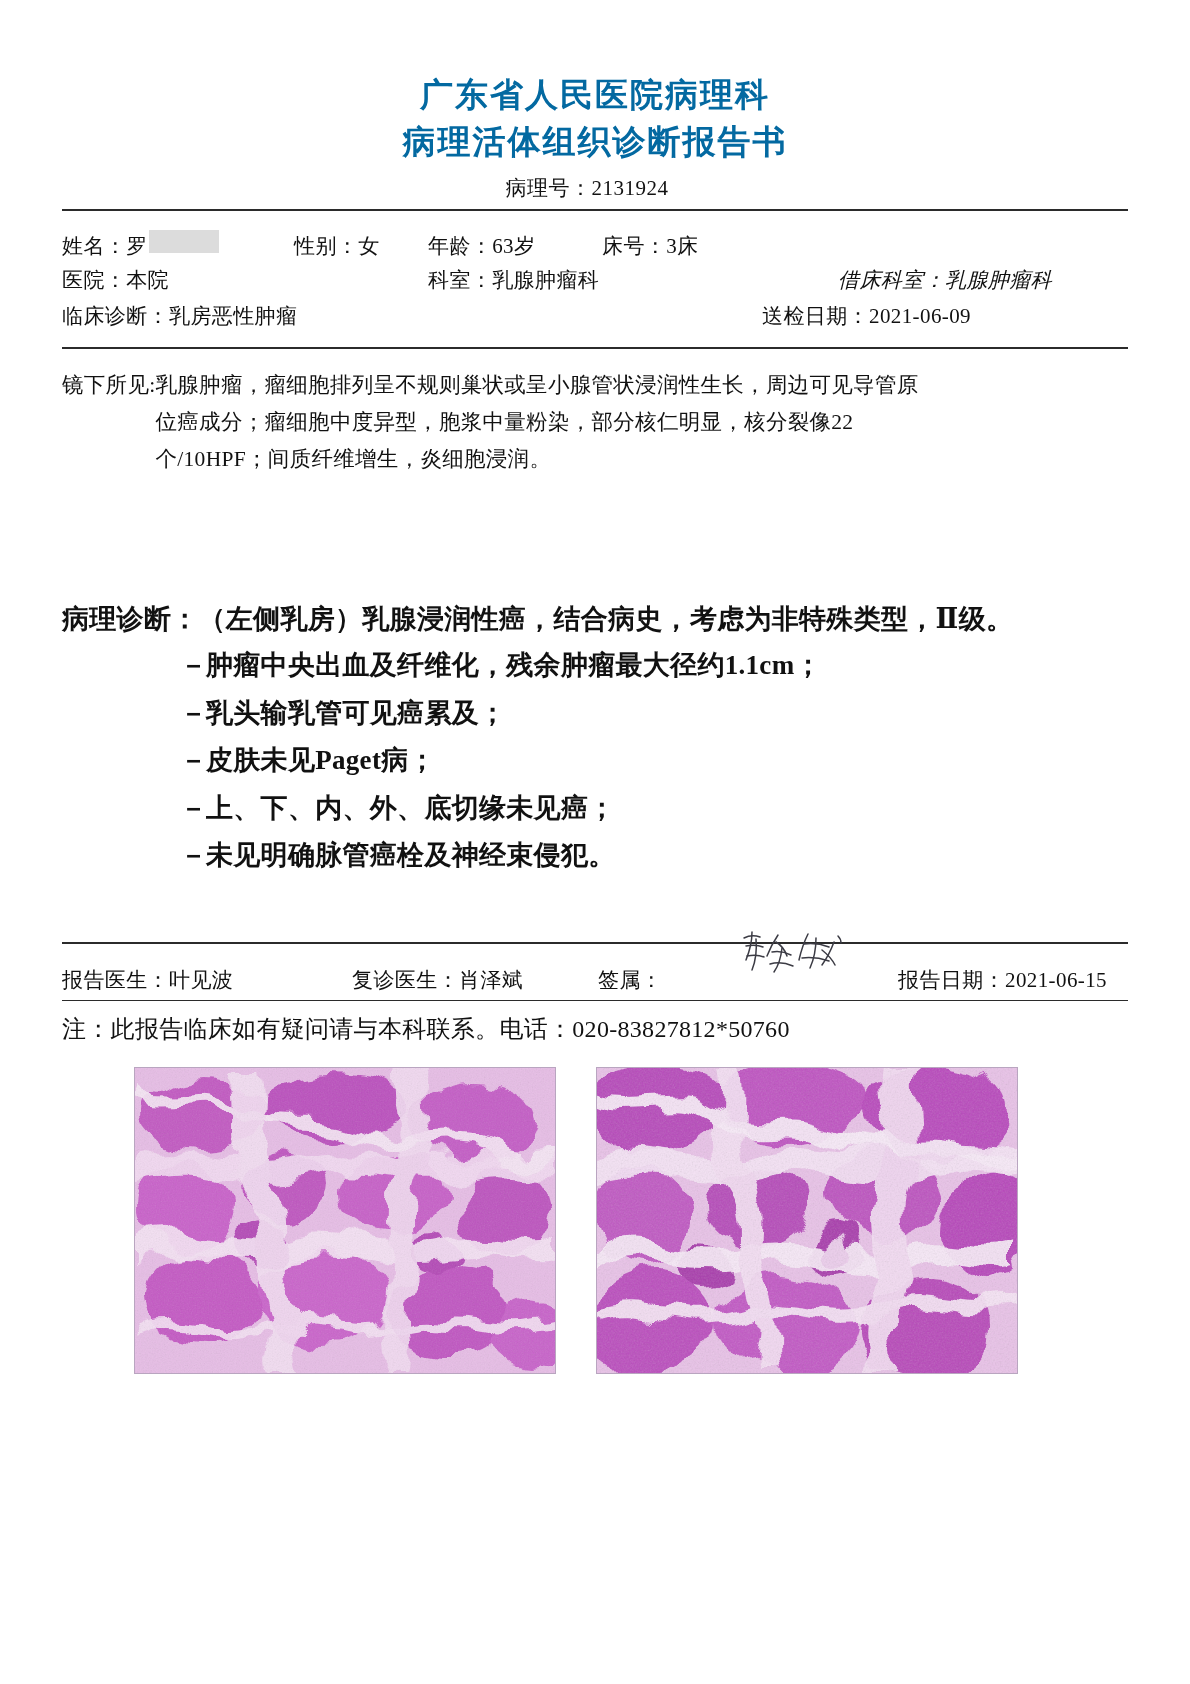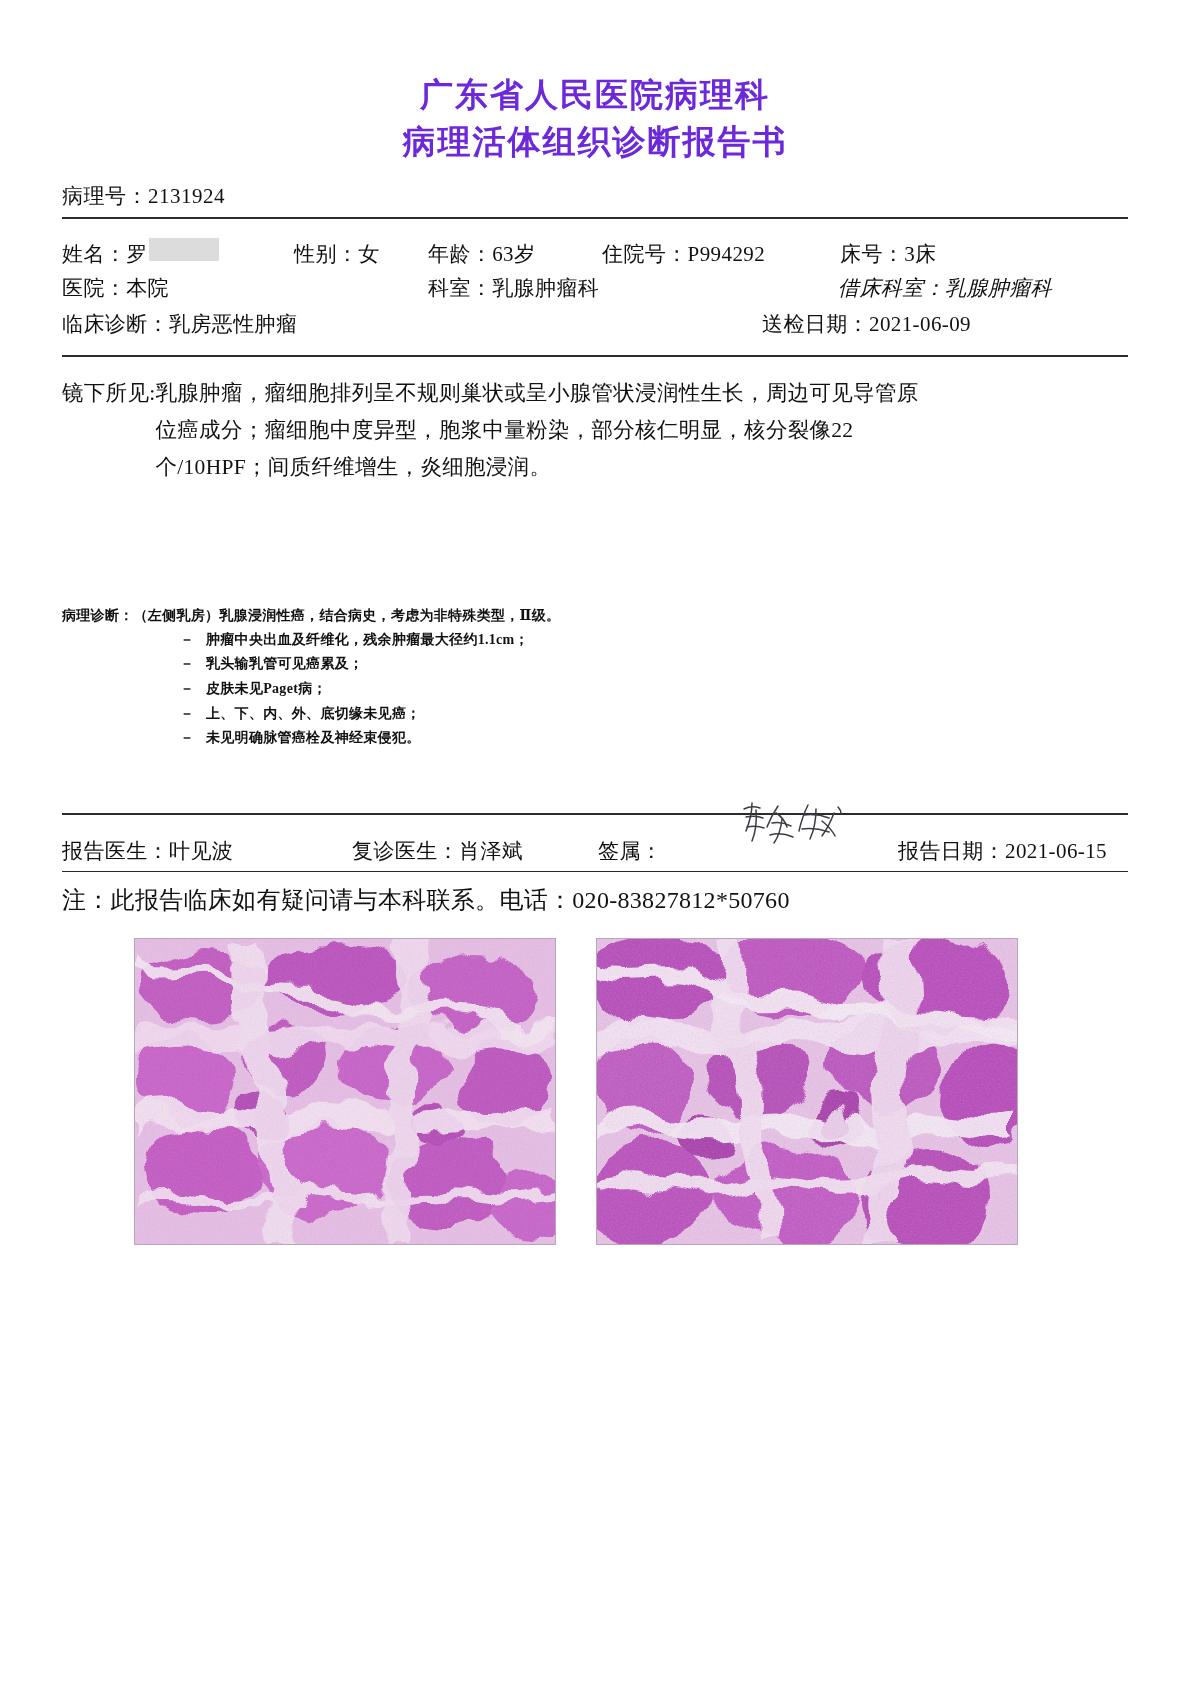--- a/index.html
+++ b/index.html
@@ -27,28 +27,28 @@
   .title-block {
     padding-top: 72px;
     text-align: center;
   }
   .title-line {
     font-family: "DejaVu Sans", "Liberation Sans", sans-serif;
     font-weight: bold;
     font-size: 33px;
     letter-spacing: 2px;
     line-height: 1.42;
-    color: #6d28d9;
+    color: #0369a1;
   }
 
   
   .path-no-row {
-    text-align: left;
+    text-align: center;
     font-size: 21px;
-    margin-top: 16px;
+    margin-top: 8px;
     padding-right: 16px;
     letter-spacing: 0.5px;
   }
 
   
   .rule-thick {
     border: 0;
     border-top: 2.5px solid #2b2b2b;
     margin: 7px 0 0 0;
   }
@@ -111,21 +111,21 @@
     flex: 1 1 auto;
   }
   .sec-body p {
     margin: 0;
     text-indent: 0;
   }
 
   
   .diagnosis {
     margin-top: 118px;
-    font-size: 14px;
+    font-size: 27px;
     line-height: 1.72;
     letter-spacing: 0.3px;
   }
   .dx-head {
     font-weight: bold;
   }
   .dx-list {
     list-style: none;
     margin: 0;
     padding: 0 0 0 118px;
@@ -210,23 +210,20 @@
       <span class="cell-name">
         <span>姓名：</span>
           <span>罗</span>
           <span class="redact"></span>
       </span>
       <span class="cell-sex">
         <span>性别：</span><span>女</span>
       </span>
       <span class="cell-age">
         <span>年龄：</span><span>63岁</span>
-      </span>
-      <span class="cell-adm">
-        <span>住院号：</span><span>P994292</span>
       </span>
       <span class="cell-bed">
         <span>床号：</span><span>3床</span>
       </span>
     </div>
 
     <div class="info-row">
       <span class="cell-hosp">
         <span>医院：</span><span>本院</span>
       </span>

